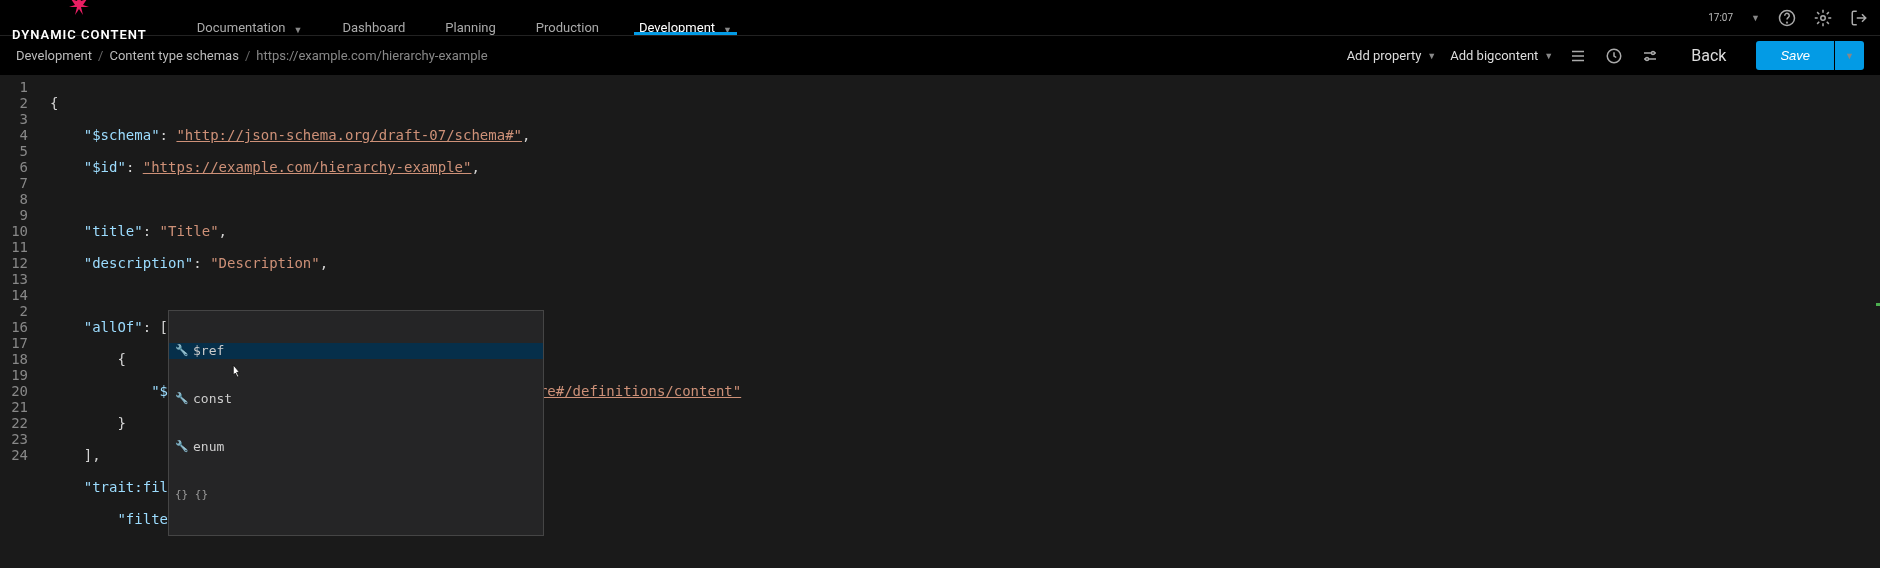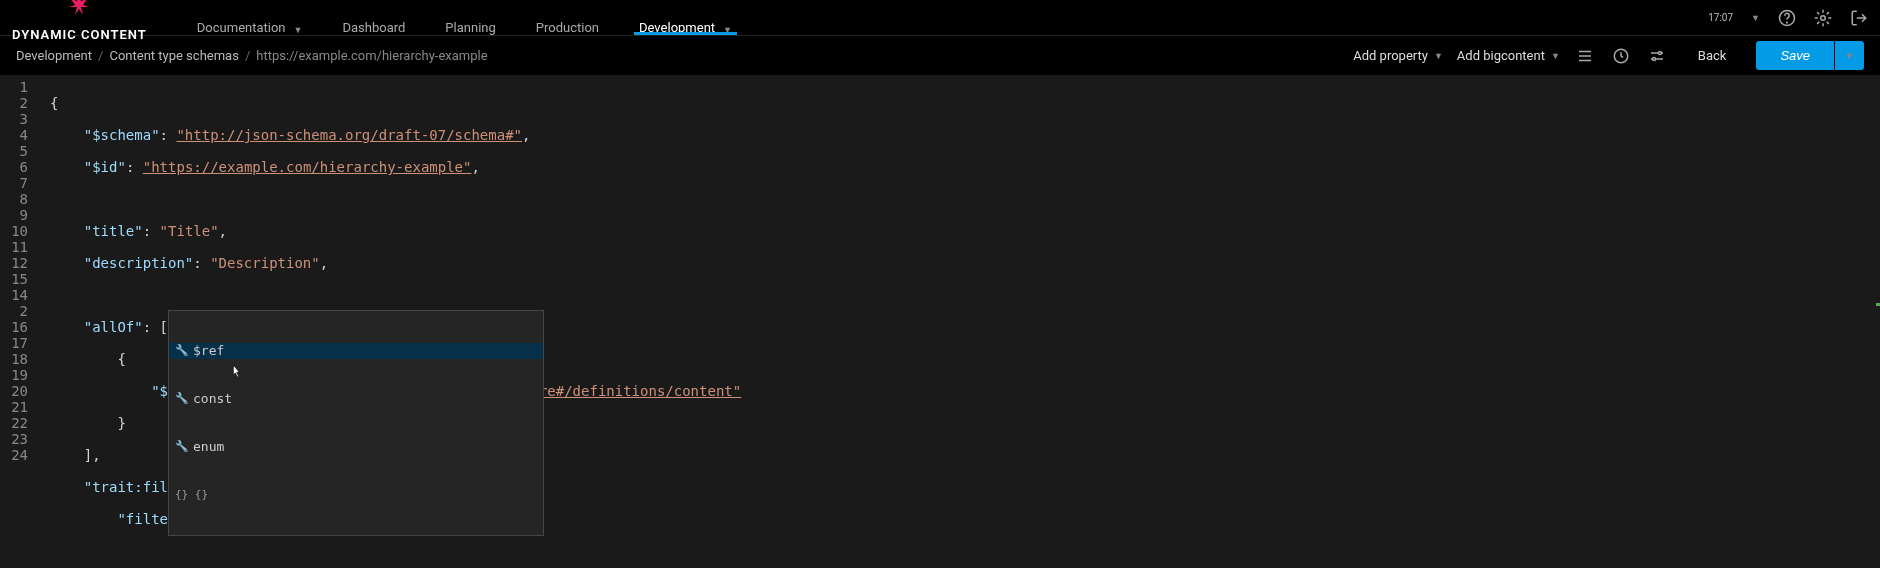--- a/index.html
+++ b/index.html
@@ -129,21 +129,21 @@
   color: #aaa;
   cursor: pointer;
   width: 22px;
   height: 22px;
   display: flex;
   align-items: center;
   justify-content: center;
 }
 .back-btn {
   color: #ddd;
-  font-size: 13px;
+  font-size: 16px;
   padding: 6px 16px;
   cursor: pointer;
 }
 .save-group {
   display: flex;
 }
 .save-btn {
   background: #039be5;
   color: #fff;
   font-size: 13px;
@@ -353,21 +353,21 @@
       <div>3</div>
       <div>4</div>
       <div>5</div>
       <div>6</div>
       <div>7</div>
       <div>8</div>
       <div>9</div>
       <div>10</div>
       <div>11</div>
       <div>12</div>
-      <div>15</div>
+      <div>13</div>
       <div>14</div>
       <div>2</div>
       <div>16</div>
       <div>17</div>
       <div>18</div>
       <div>19</div>
       <div>20</div>
       <div>21</div>
       <div>22</div>
       <div>23</div>

